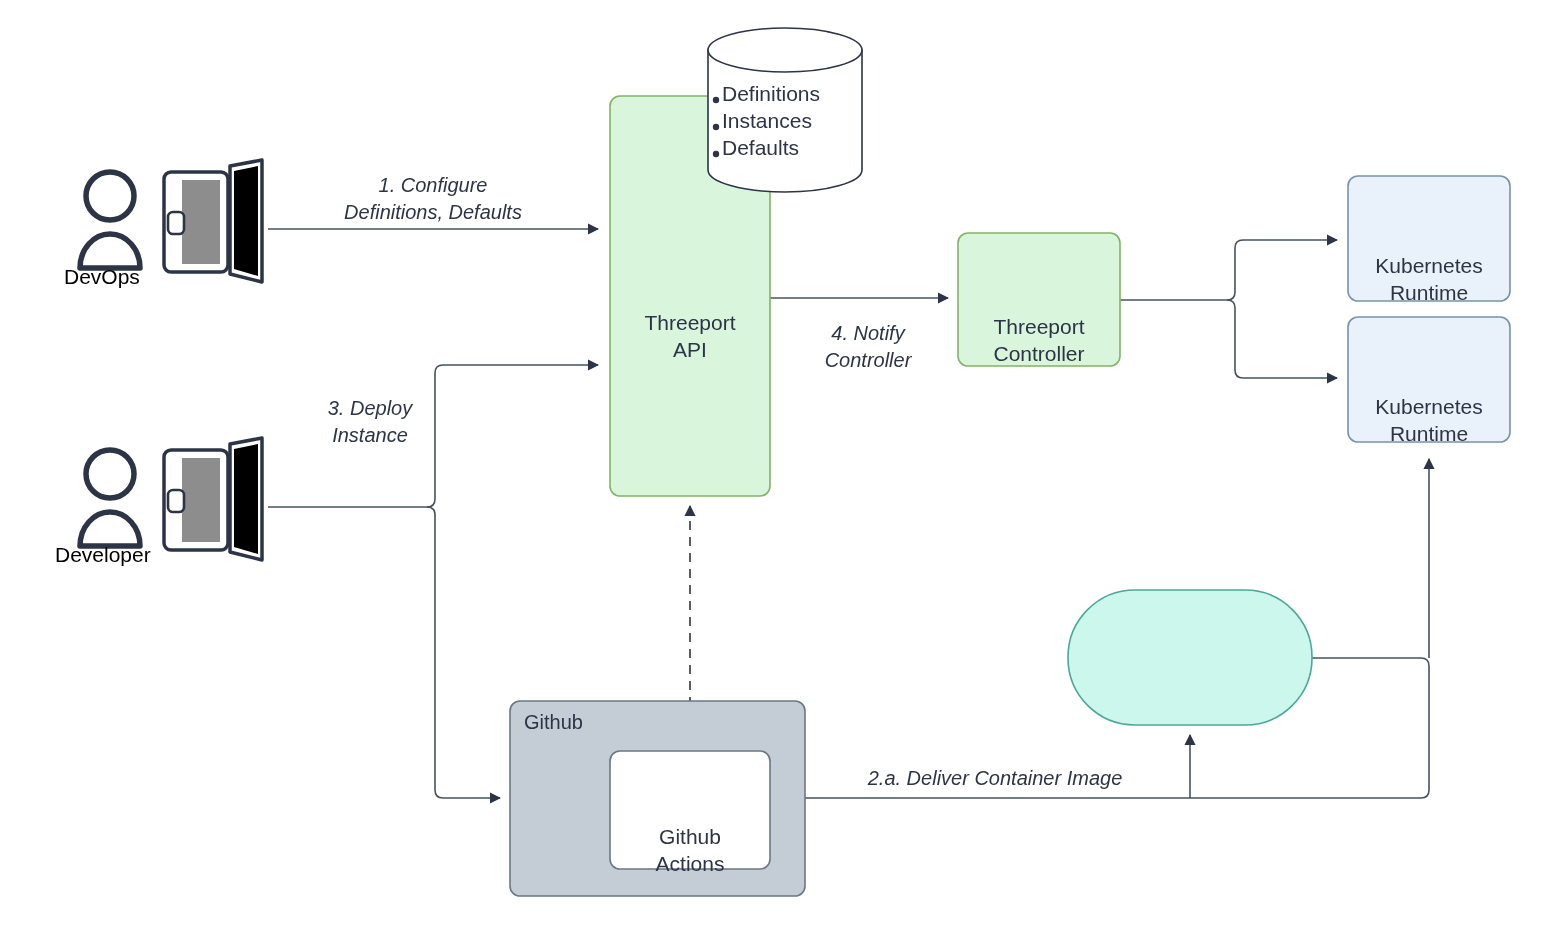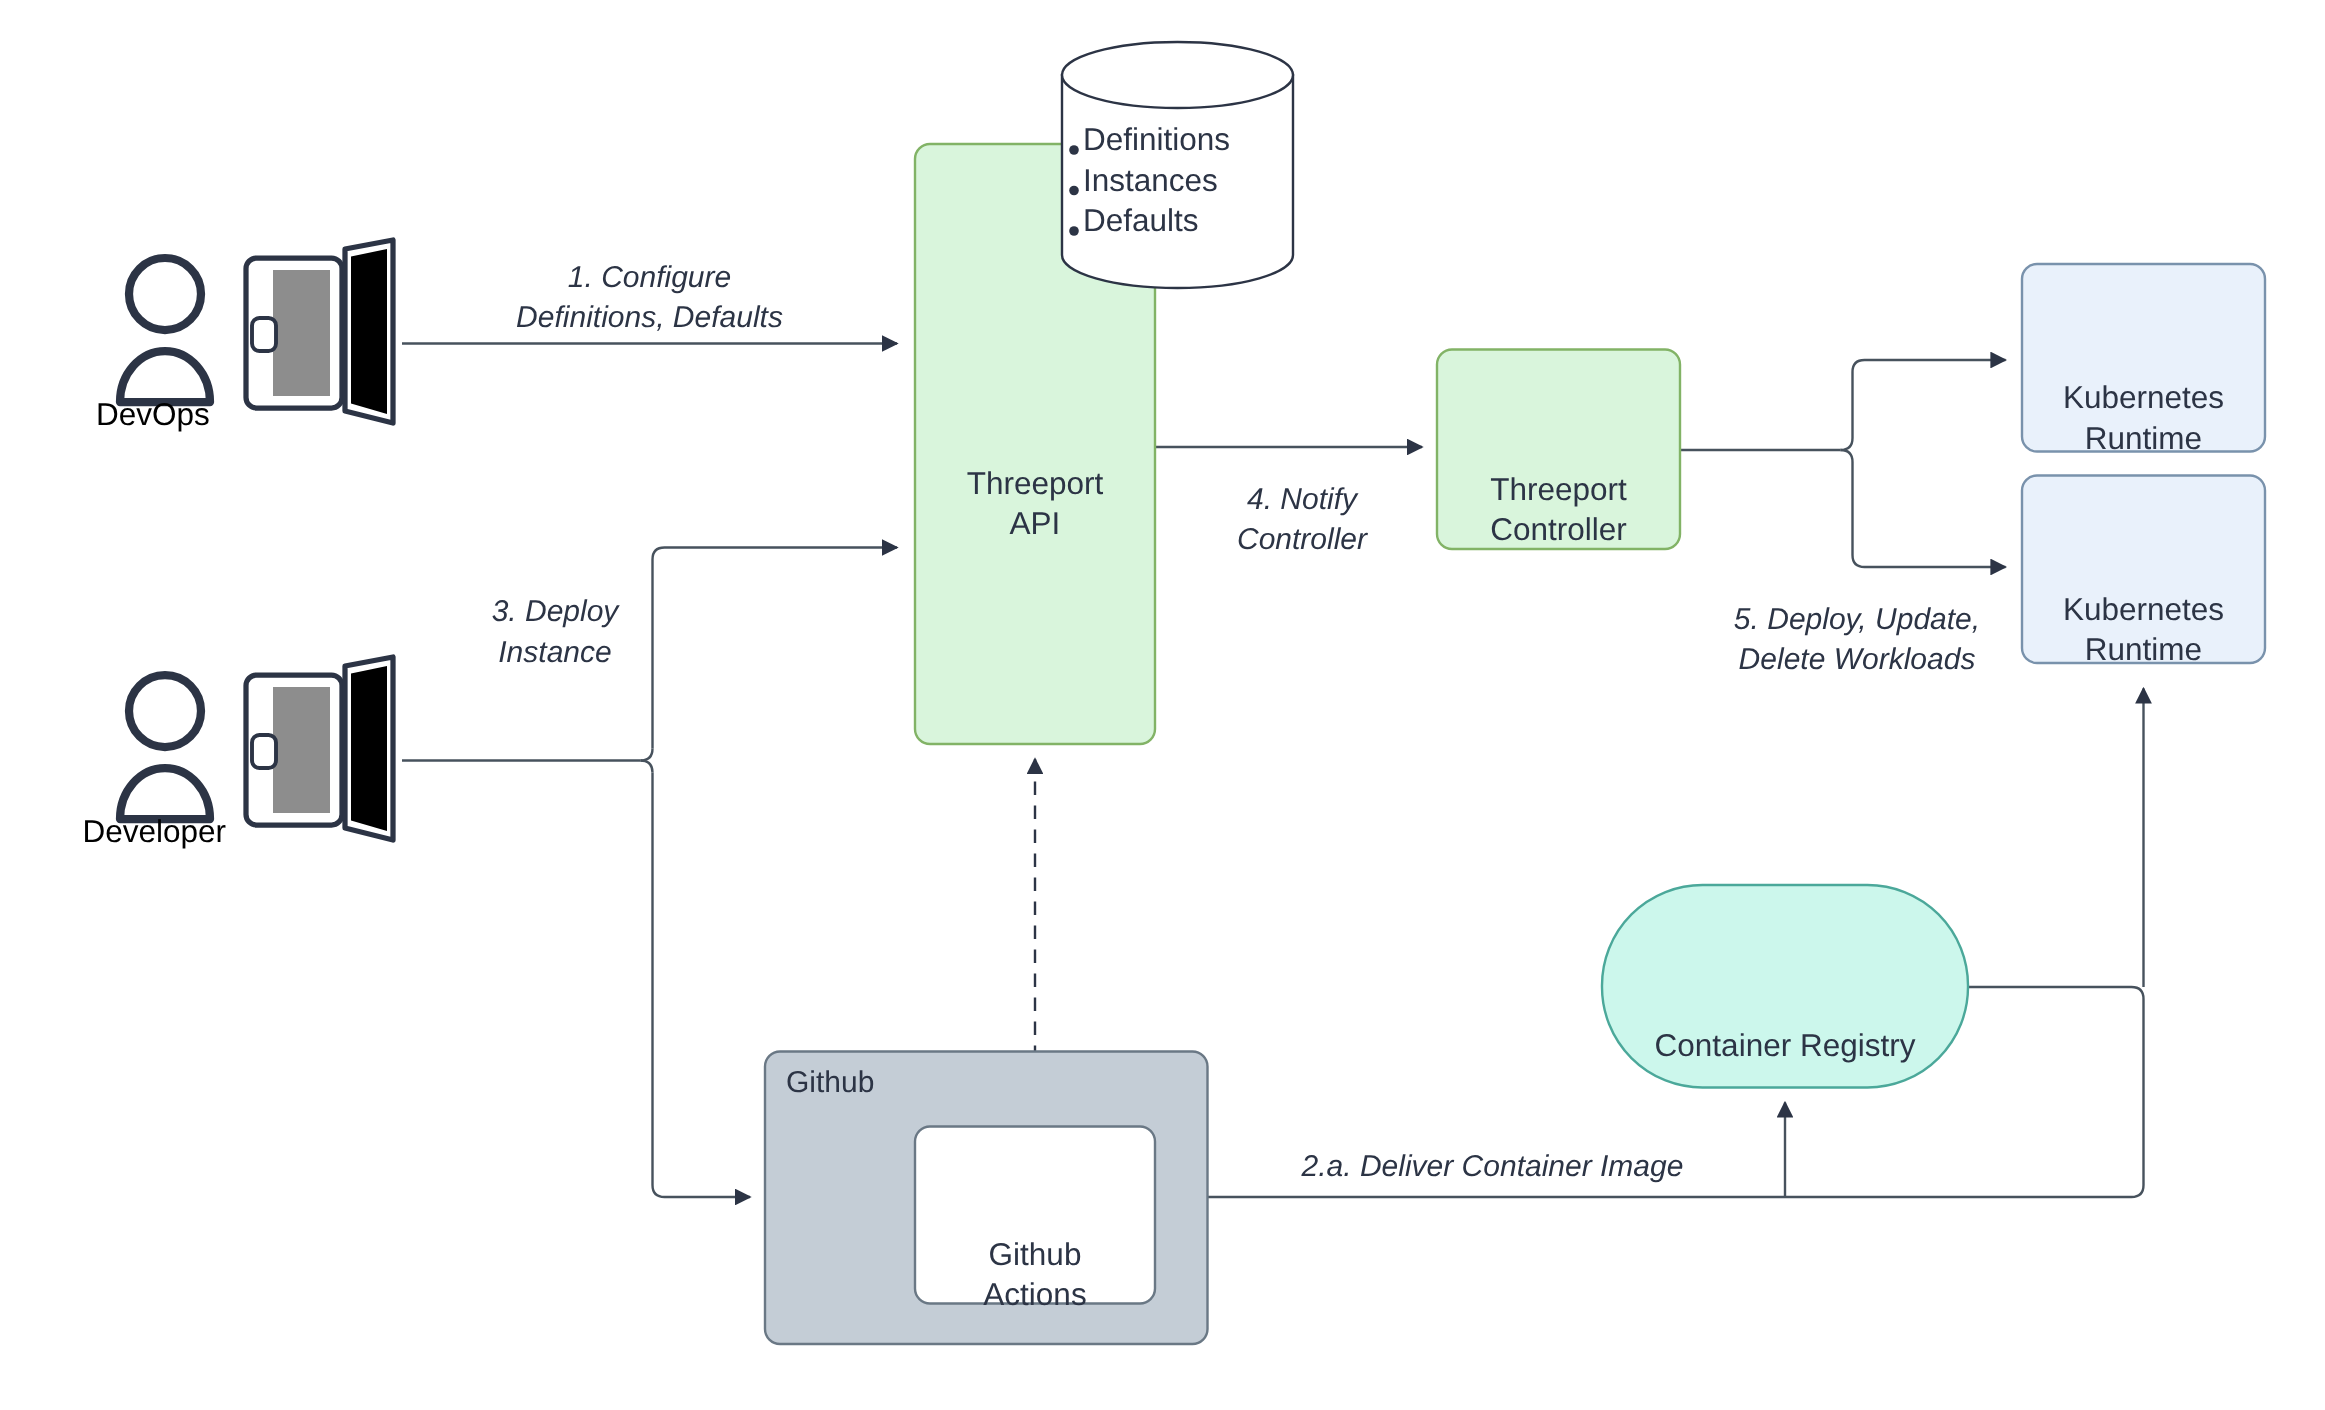--- a/index.html
+++ b/index.html
@@ -186,36 +186,33 @@
 
   <div class="node-label" style="left:1348px; top:176px; width:162px; height:125px;">Kubernetes
 Runtime</div>
 
   <div class="node-label" style="left:1348px; top:317px; width:162px; height:125px;">Kubernetes
 Runtime</div>
 
   <div class="node-label" style="left:610px; top:751px; width:160px; height:118px;">Github
 Actions</div>
 
-  <div class="node-label" style="left:1068px; top:590px; width:244px; height:135px;">Container Registry</div>
 
   <div class="group-label" style="left:524px; top:710px;">Github</div>
 
   <div class="actor-label" style="left:64px; top:264px;">DevOps</div>
   <div class="actor-label" style="left:55px; top:542px;">Developer</div>
 
   <div class="edge-label center" style="left:283px; top:172px; width:300px;">1. Configure
 Definitions, Defaults</div>
 
   <div class="edge-label center" style="left:275px; top:395px; width:190px;">3. Deploy
 Instance</div>
 
 
 
   <div class="edge-label center" style="left:783px; top:320px; width:170px;">4. Notify
 Controller</div>
 
-  <div class="edge-label center" style="left:1123px; top:400px; width:230px;">5. Deploy, Update,
-Delete Workloads</div>
 
   <div class="edge-label center" style="left:835px; top:765px; width:320px;">2.a. Deliver Container Image</div>
 
 </div>
 
 </body></html>

